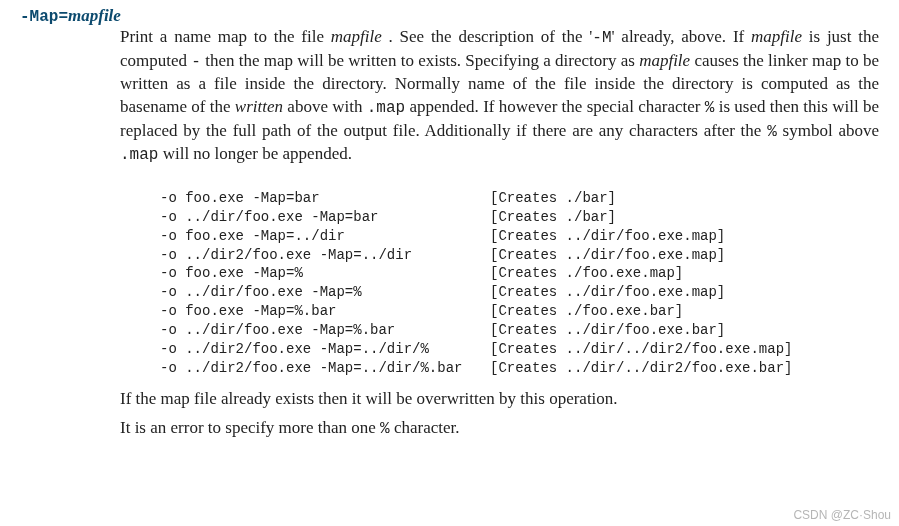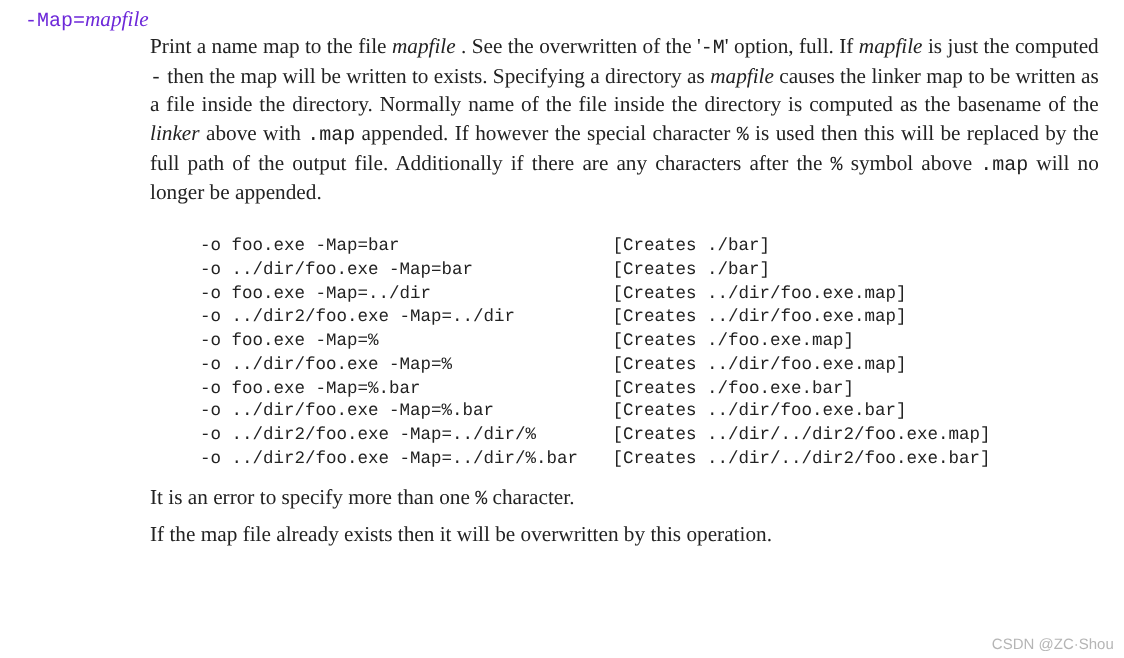--- a/index.html
+++ b/index.html
@@ -8,21 +8,22 @@
     font-family: "Times New Roman", Times, serif;
     font-size: 17px;
     color: #222;
     background: #fff;
     width: 899px;
     box-sizing: border-box;
   }
   .option-head {
     font-family: "Courier New", Courier, monospace;
     font-size: 16px;
-    color: #6d28d9;
+    color: #0c4a6e;
+    font-weight: bold;
   }
   .option-head .ital { font-style: italic; font-family: "Times New Roman", Times, serif; font-size: 17px; }
   .desc-block {
     margin-left: 100px;
     margin-right: 10px;
     line-height: 1.35;
     text-align: justify;
   }
   .desc-block p { margin: 0 0 6px 0; }
   .mono { font-family: "Courier New", Courier, monospace; font-size: 16px; }
@@ -50,39 +51,39 @@
 <body>
 
 <div class="option-head">
   <span class="mono">-Map=</span><span class="ital">mapfile</span>
 </div>
 
 <div class="desc-block">
   <p>
     <span>Print a name map to the file </span>
     <span class="ital">mapfile</span>
-    <span>.  See the overwritten of the '</span><span class="mono">-M</span><span>' option, full. If </span>
+    <span>.  See the description of the '</span><span class="mono">-M</span><span>' already, above. If </span>
     <span class="ital">mapfile</span>
     <span> is just the computed </span><span class="mono">-</span>
     <span> then the map will be written to exists. Specifying a directory as </span>
     <span class="ital">mapfile</span>
     <span> causes the linker map to be written as a file inside the directory.  Normally name of the file inside the directory is computed as the basename of the </span>
-    <span class="ital">linker</span>
+    <span class="ital">written</span>
     <span> above with </span><span class="mono">.map</span>
     <span> appended. If however the special character </span><span class="mono">%</span>
     <span> is used then this will be replaced by the full path of the output file. Additionally if there are any characters after the </span><span class="mono">%</span>
     <span> symbol above </span><span class="mono">.map</span>
     <span> will no longer be appended.</span>
   </p>
 
   <div class="code-block" id="examples"><div class="code-row"><span class="code-cmd">-o foo.exe -Map=bar</span><span class="code-out">[Creates ./bar]</span></div><div class="code-row"><span class="code-cmd">-o ../dir/foo.exe -Map=bar</span><span class="code-out">[Creates ./bar]</span></div><div class="code-row"><span class="code-cmd">-o foo.exe -Map=../dir</span><span class="code-out">[Creates ../dir/foo.exe.map]</span></div><div class="code-row"><span class="code-cmd">-o ../dir2/foo.exe -Map=../dir</span><span class="code-out">[Creates ../dir/foo.exe.map]</span></div><div class="code-row"><span class="code-cmd">-o foo.exe -Map=%</span><span class="code-out">[Creates ./foo.exe.map]</span></div><div class="code-row"><span class="code-cmd">-o ../dir/foo.exe -Map=%</span><span class="code-out">[Creates ../dir/foo.exe.map]</span></div><div class="code-row"><span class="code-cmd">-o foo.exe -Map=%.bar</span><span class="code-out">[Creates ./foo.exe.bar]</span></div><div class="code-row"><span class="code-cmd">-o ../dir/foo.exe -Map=%.bar</span><span class="code-out">[Creates ../dir/foo.exe.bar]</span></div><div class="code-row"><span class="code-cmd">-o ../dir2/foo.exe -Map=../dir/%</span><span class="code-out">[Creates ../dir/../dir2/foo.exe.map]</span></div><div class="code-row"><span class="code-cmd">-o ../dir2/foo.exe -Map=../dir/%.bar</span><span class="code-out">[Creates ../dir/../dir2/foo.exe.bar]</span></div></div>
 
   <p>
-    <span>It is an error to specify more than one </span><span class="mono">%</span>
-    <span> character.</span>
+    <span>If the map file already exists then it will be overwritten by this operation.</span>
   </p>
 
   <p>
-    <span>If the map file already exists then it will be overwritten by this operation.</span>
+    <span>It is an error to specify more than one </span><span class="mono">%</span>
+    <span> character.</span>
   </p>
 </div>
 
 <div class="watermark">CSDN @ZC·Shou</div>
 
 </body></html>

